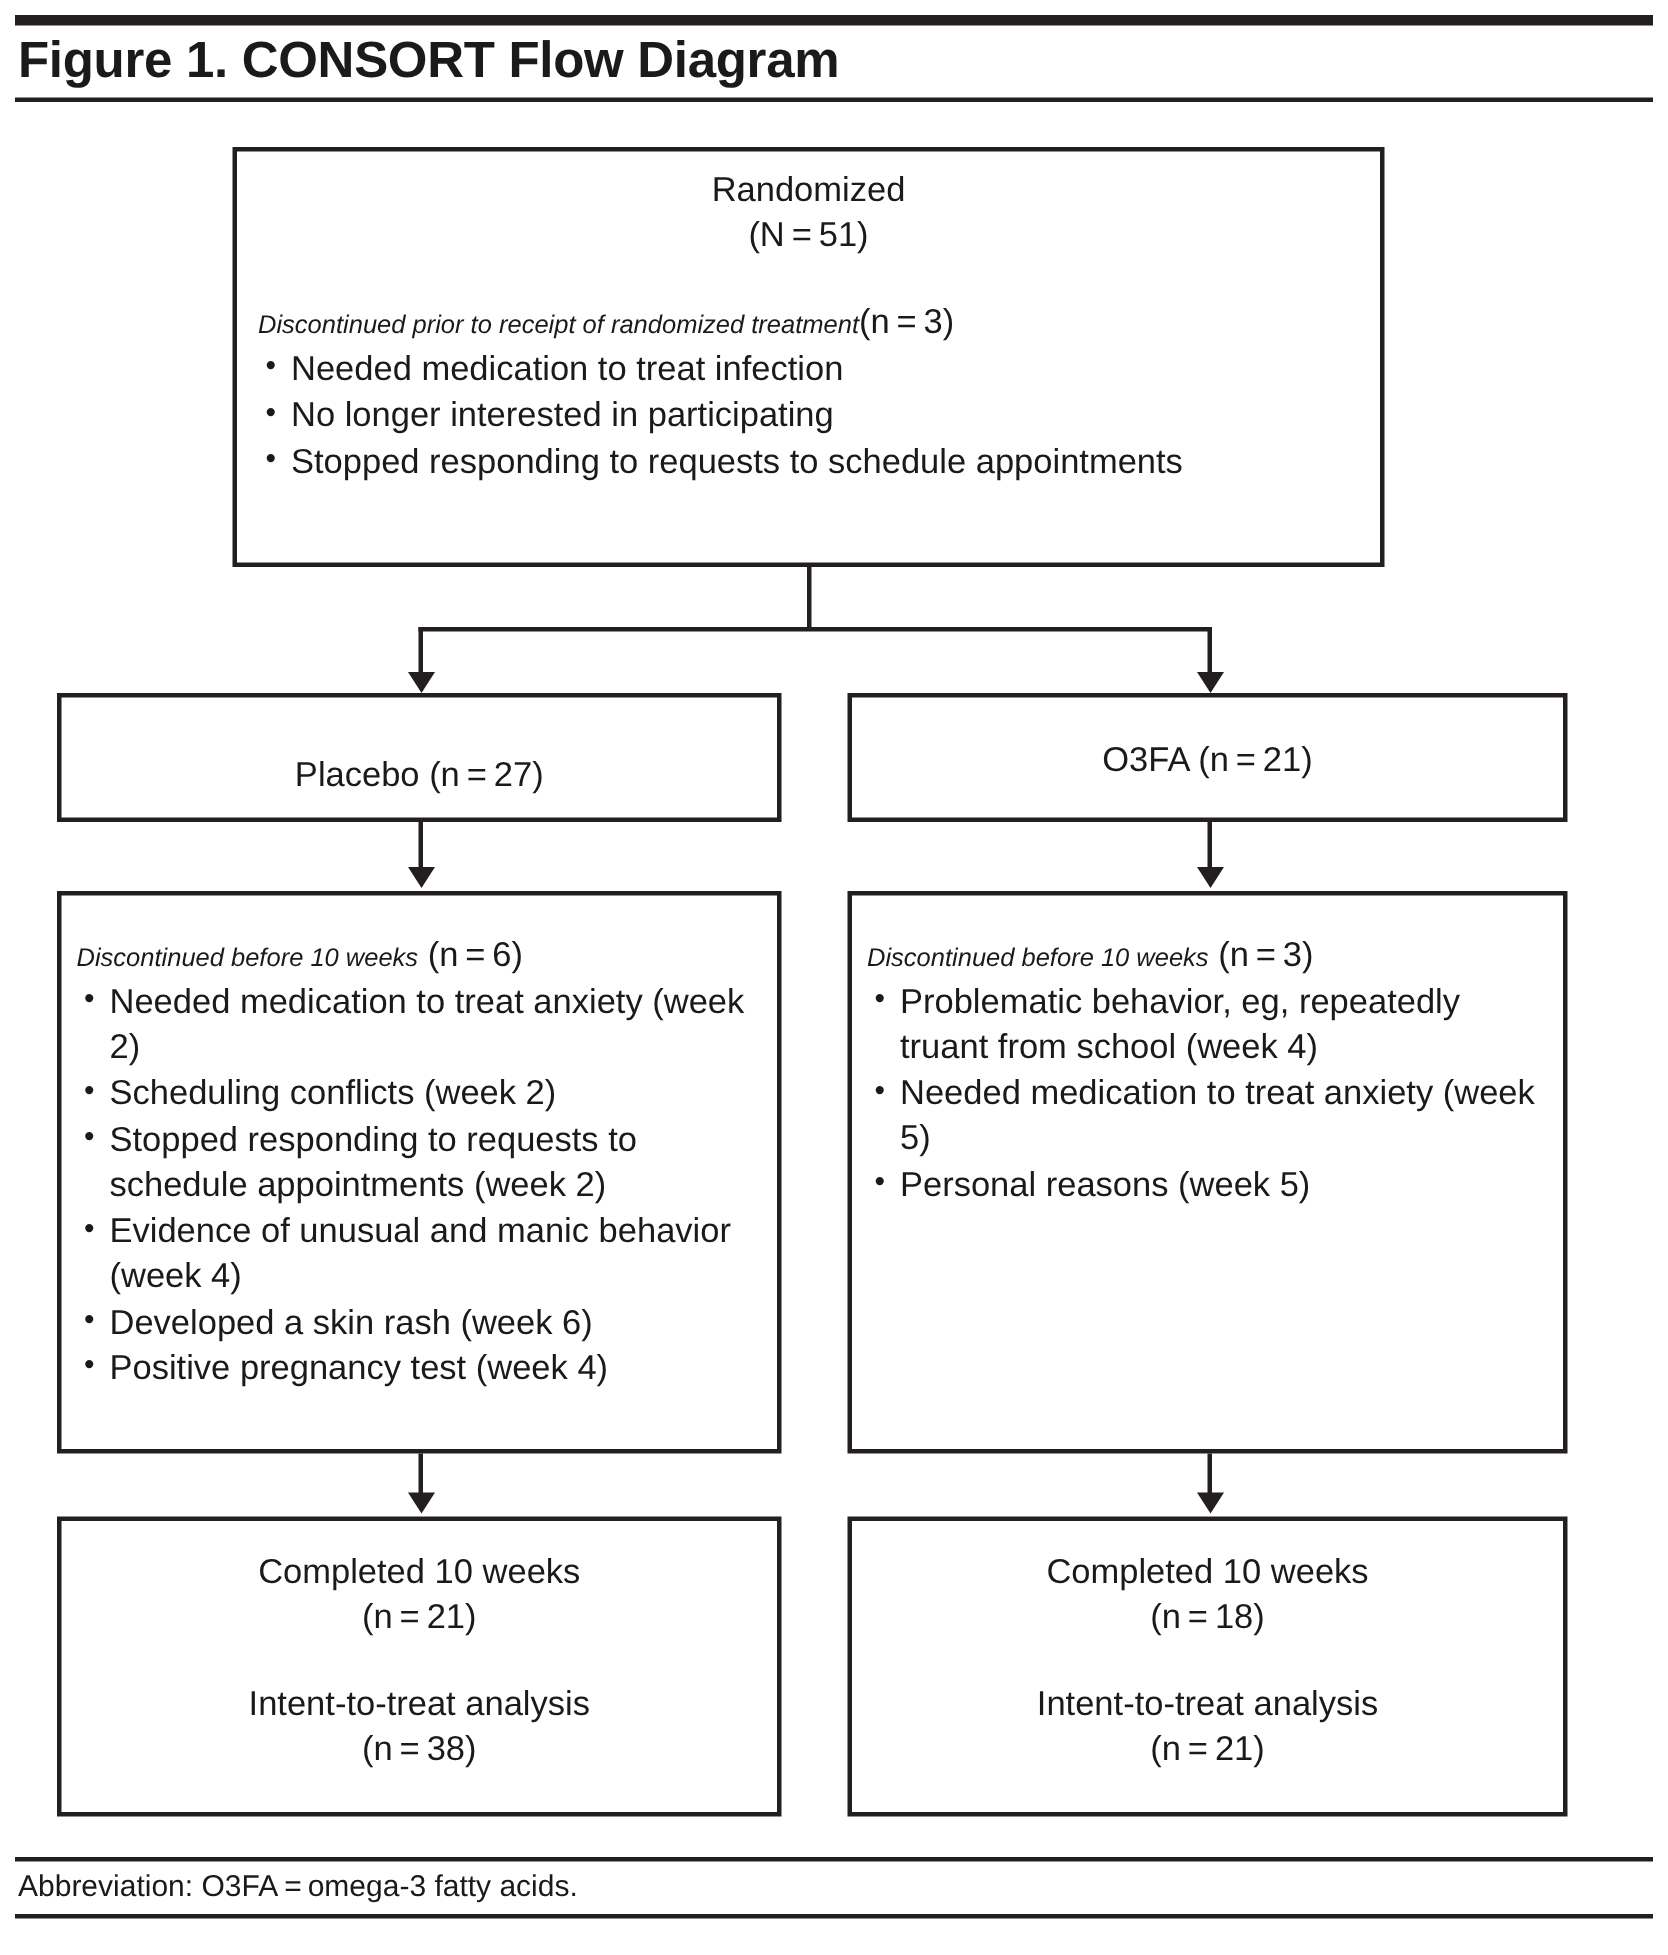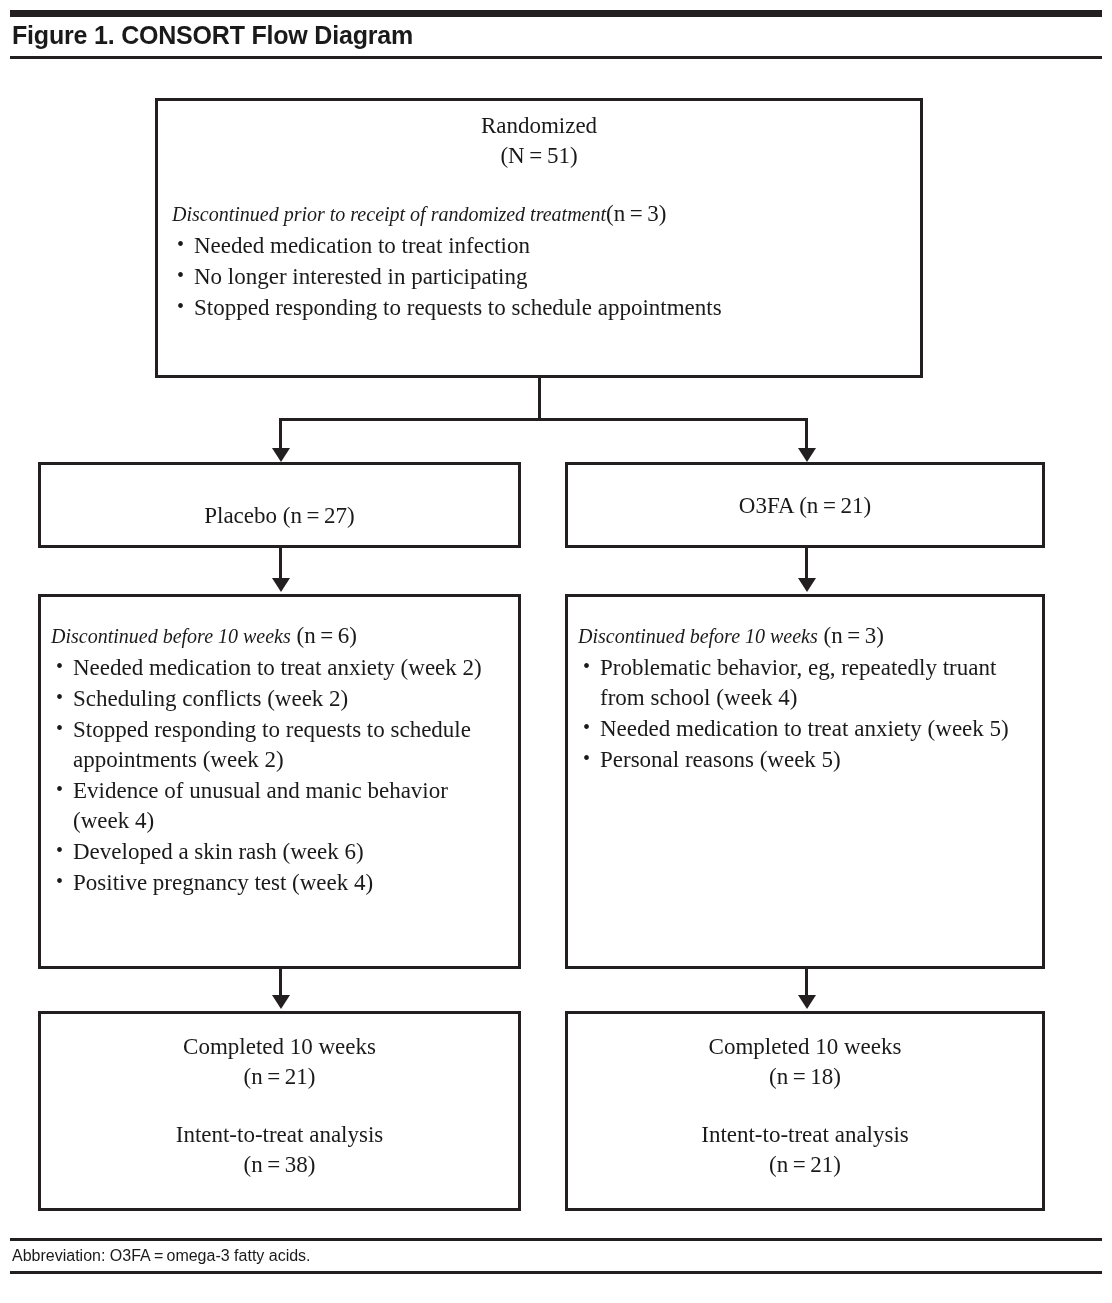--- a/index.html
+++ b/index.html
@@ -27,54 +27,53 @@
     height: 7px;
     background: #231f20;
     width: 100%;
   }
   .rule-thin {
     height: 3px;
     background: #231f20;
     width: 100%;
   }
   .fig-title {
-    font-size: 25px;
+    font-size: 34px;
     font-weight: bold;
     letter-spacing: -0.2px;
     padding: 5px 0 6px 2px;
     line-height: 1.1;
     white-space: nowrap;
   }
 
   
   .diagram {
     position: absolute;
     left: 0;
     top: 0;
     width: 892px;
     height: 1303px;
-    font-family: Liberation Serif, serif;
   }
   .box {
     position: absolute;
     box-sizing: border-box;
     border: 3px solid #231f20;
     background: #ffffff;
   }
   .box-inner {
     padding: 10px 14px;
     font-size: 23px;
     line-height: 1.32;
   }
   .center-line {
     text-align: center;
   }
   .head-italic {
     font-style: italic;
-    font-size: 20px;
+    font-size: 17px;
   }
   .head-n {
     font-style: normal;
   }
   ul.reasons {
     list-style: none;
     margin: 2px 0 0 0;
     padding: 0;
   }
   ul.reasons li {
@@ -116,21 +115,21 @@
   }
 
   
   .fig-footer {
     position: absolute;
     left: 10px;
     top: 1238px;
     width: 1092px;
   }
   .footnote-text {
-    font-size: 16px;
+    font-size: 20px;
     padding: 6px 0 6px 2px;
     line-height: 1.15;
     white-space: nowrap;
   }
 </style>
 </head>
 <body>
 
 <div class="fig-header">
   <div class="rule-thick"></div>

